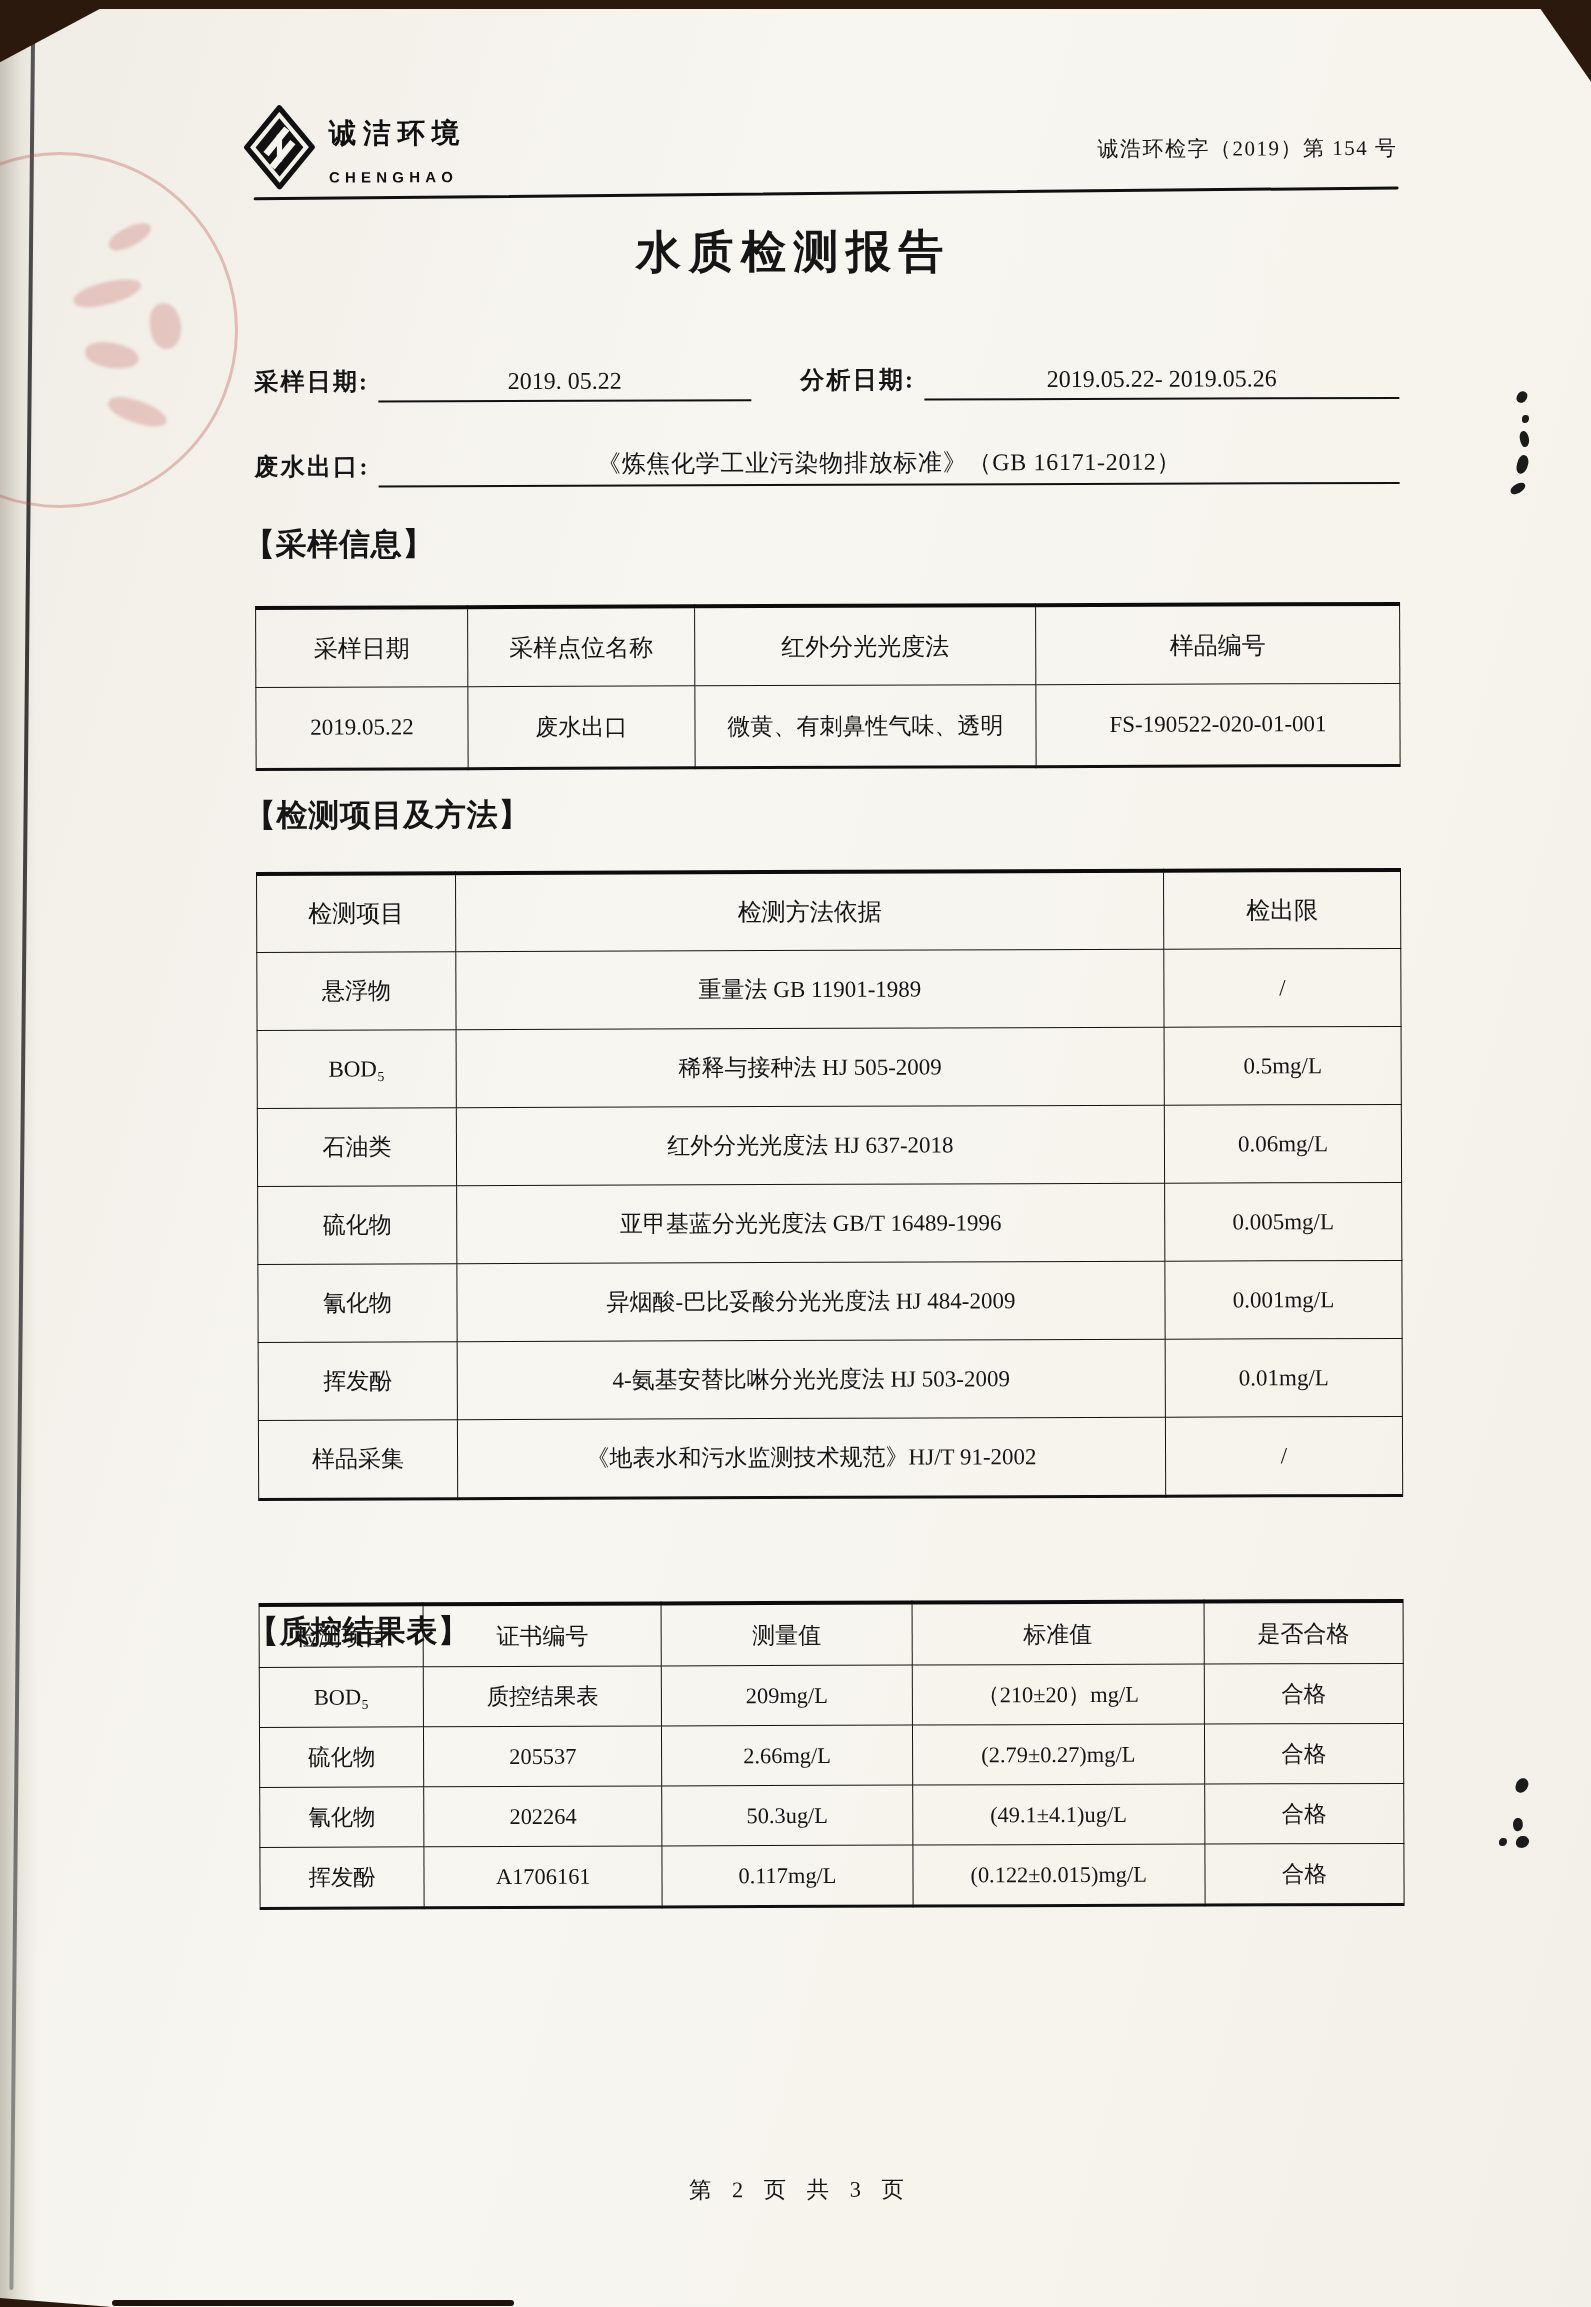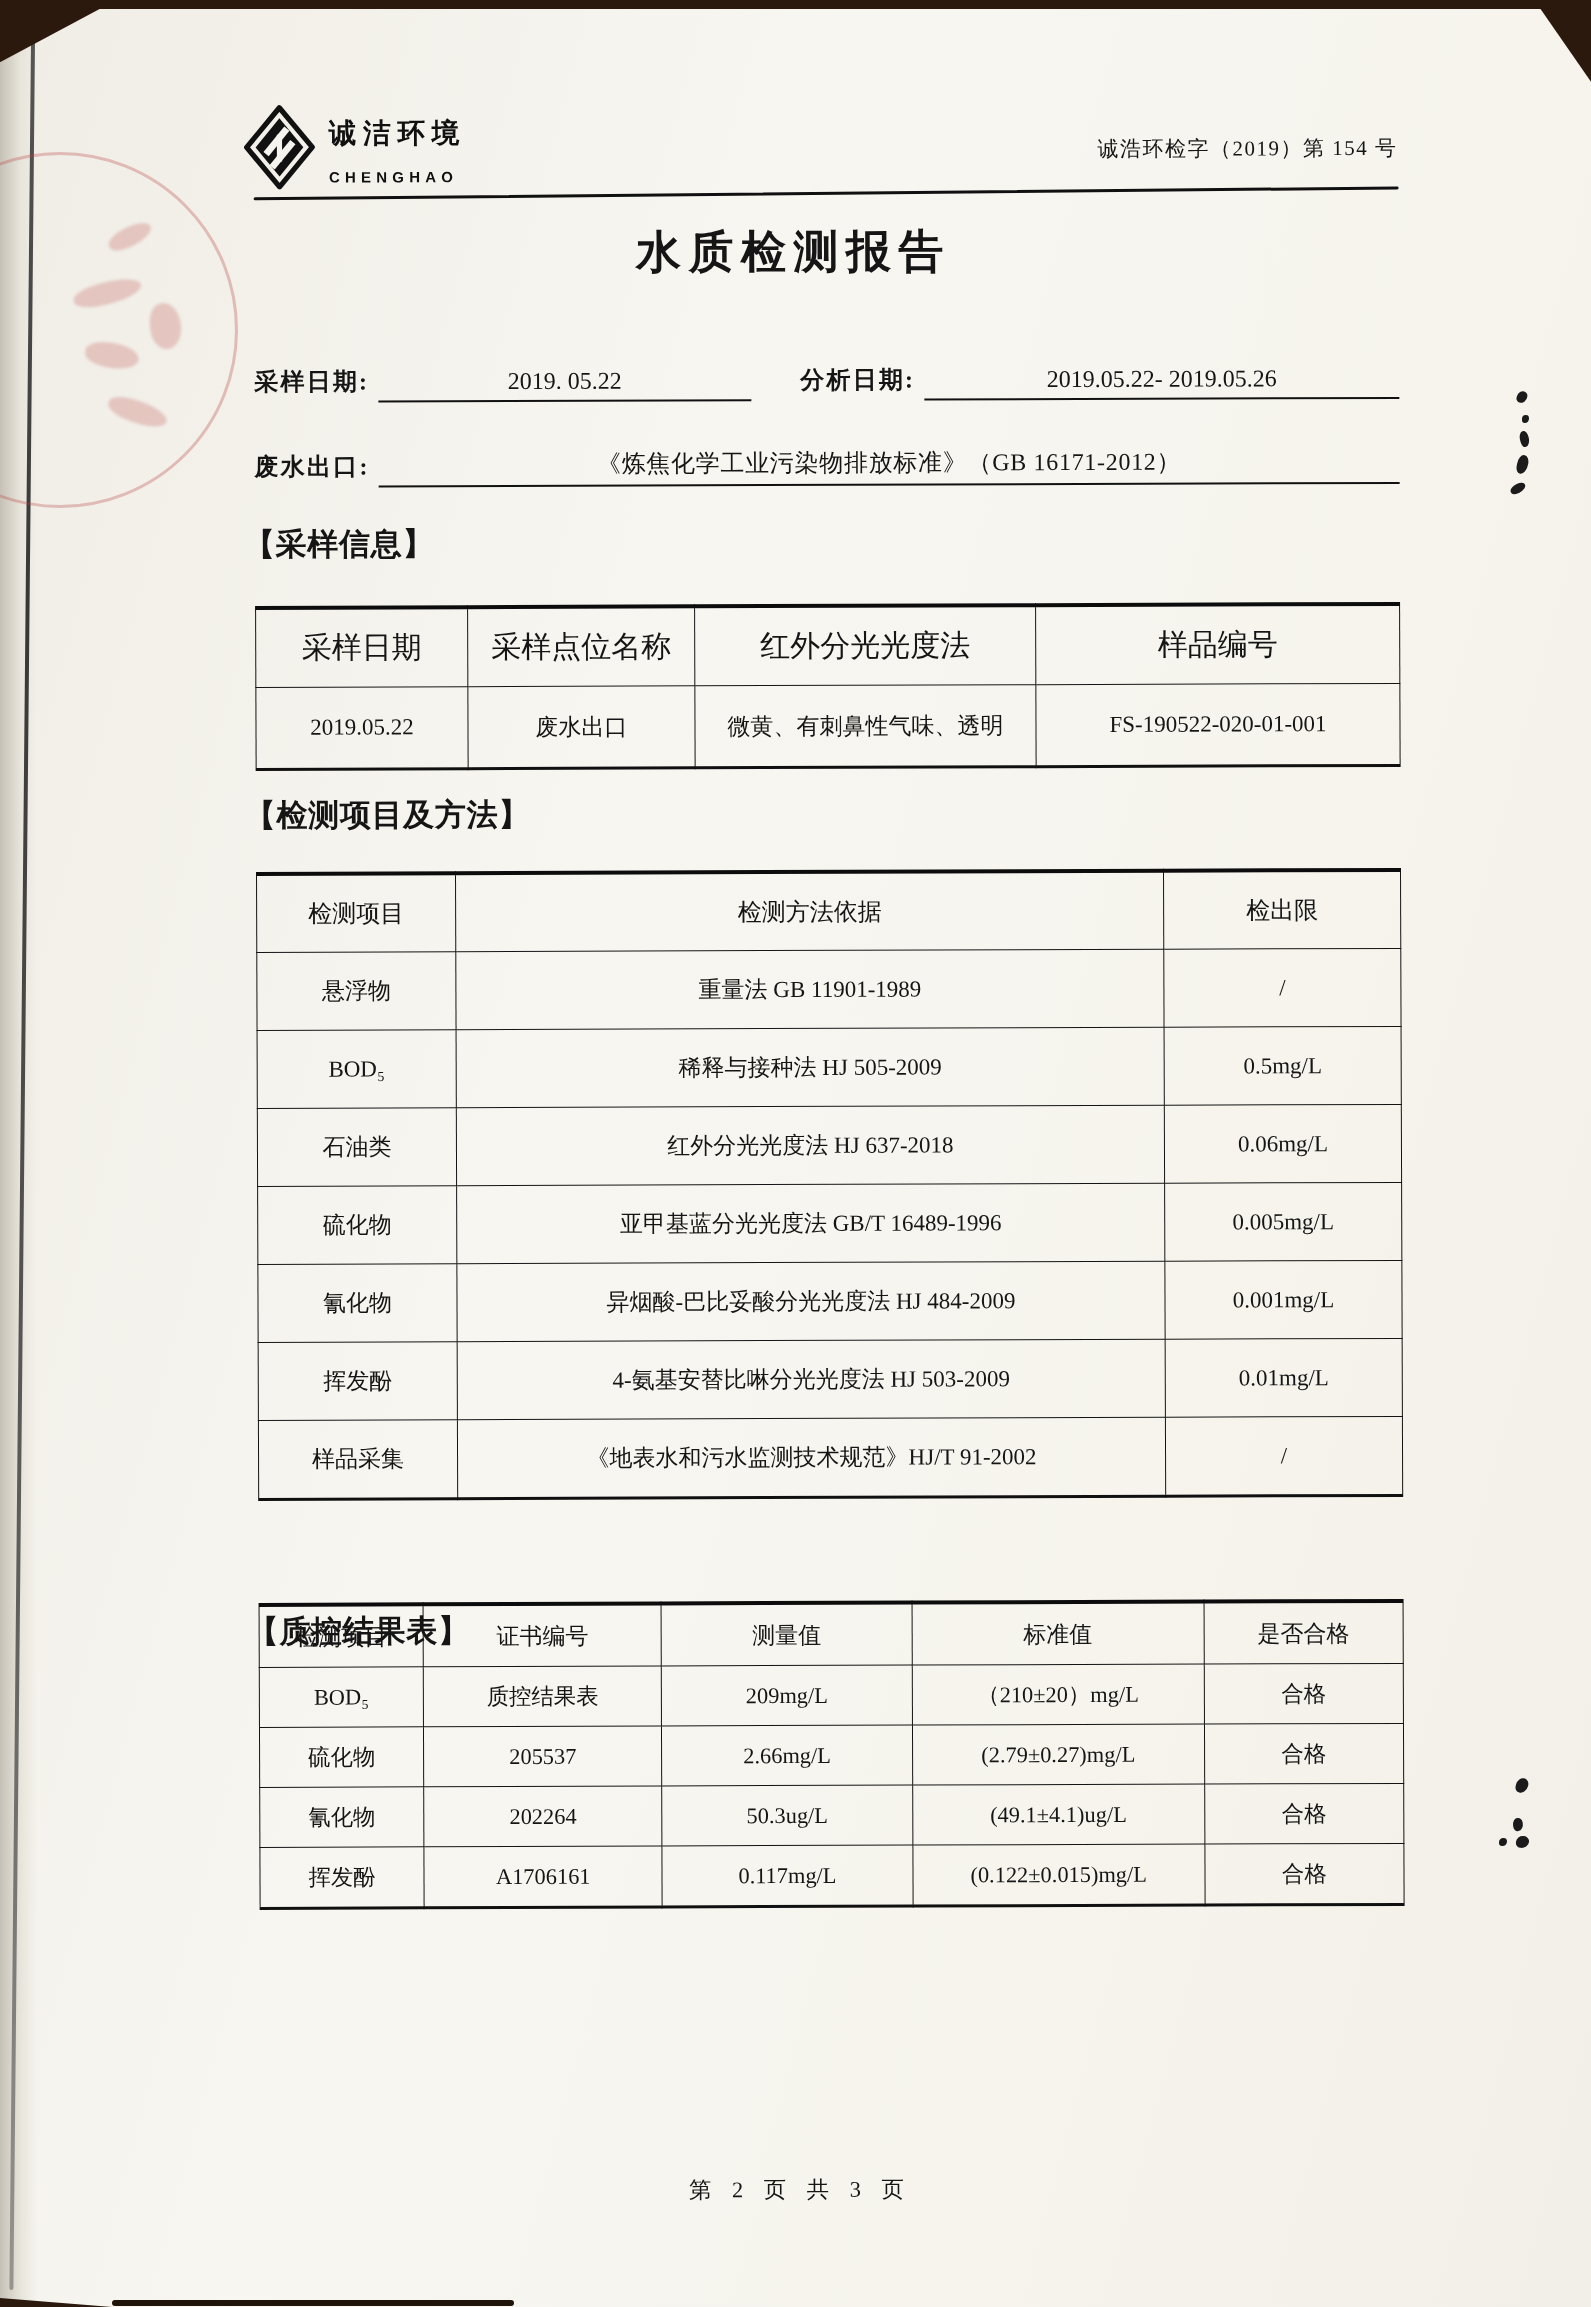--- a/index.html
+++ b/index.html
@@ -73,21 +73,21 @@
   .v3{flex:1;margin-left:9px;letter-spacing:0.7px}
 
   .sec{position:absolute;left:246px;font-size:31px;font-weight:700;letter-spacing:0.7px}
   .sec1{top:513px}.sec2{top:784px}.sec3{top:1600px}
 
   .tbl{position:absolute;left:257px;width:1145px;border-collapse:collapse;table-layout:fixed;
     border-top:4.5px solid #0c0c0c;border-bottom:3px solid #101010}
   .tbl th,.tbl td{border:1.9px solid #141414;text-align:center;vertical-align:middle;
     font-weight:400;padding:0 4.5px;overflow:hidden;white-space:nowrap}
   .tbl-sampling{top:595px}
-  .tbl-sampling th{height:77px;font-size:30px}
+  .tbl-sampling th{height:77px;font-size:24px}
   .tbl-sampling td{height:80px;font-size:23px}
   .tbl-methods{top:861px}
   .tbl-methods th{height:76px;font-size:24px}
   .tbl-methods td{height:77px;font-size:23px}
   .tbl-qc{top:1592px}
   .tbl-qc th{height:60px;font-size:23px}
   .tbl-qc td{height:59px;font-size:22.4px}
 
   .footer{position:absolute;left:224px;top:2165px;width:1145px;text-align:center;
     font-size:22.4px;letter-spacing:7.5px}

